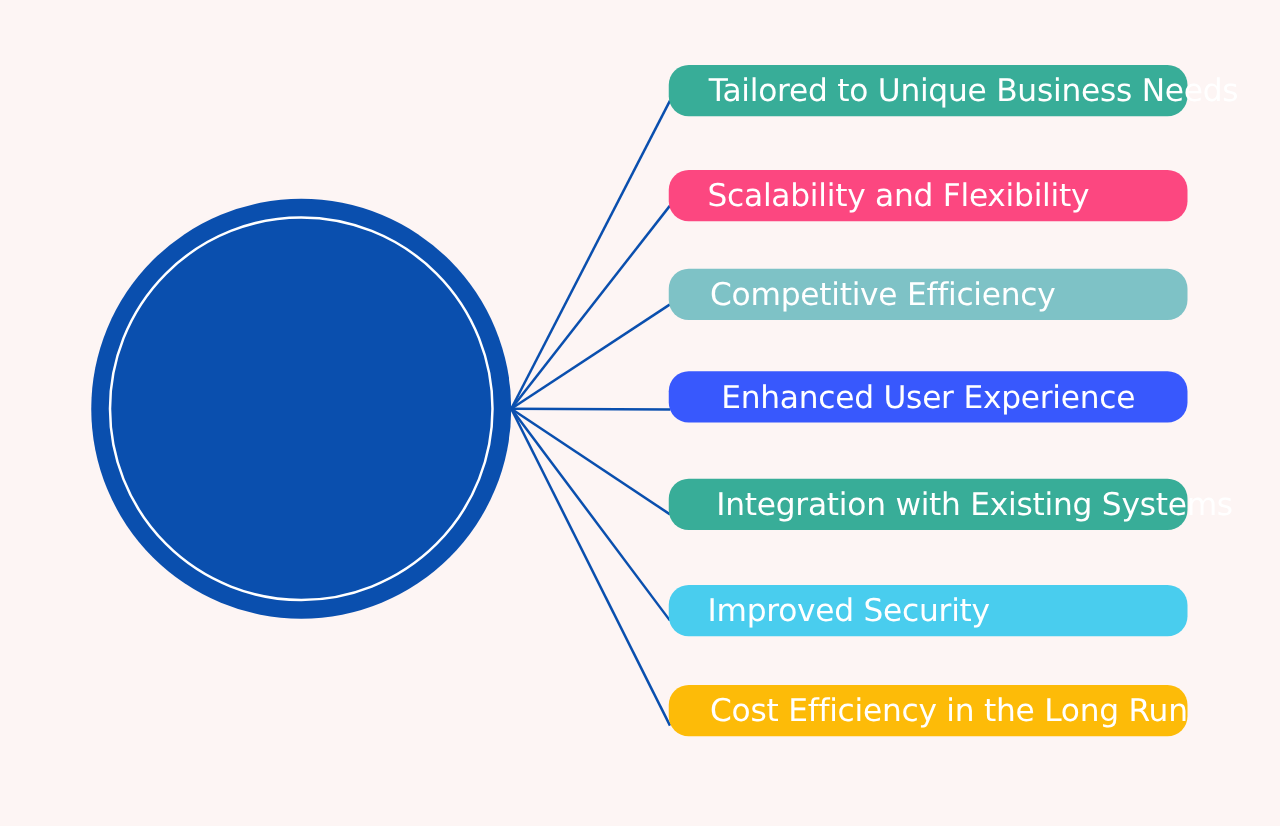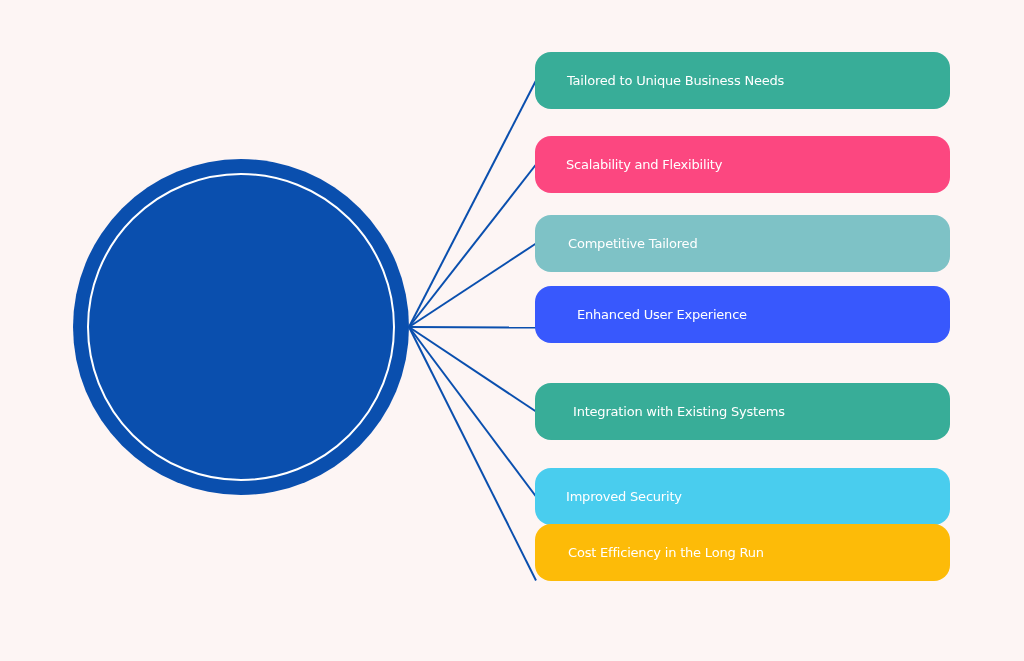--- a/index.html
+++ b/index.html
@@ -19,24 +19,24 @@
   .hub-ring {
     position: absolute; left: 14px; top: 14px; right: 14px; bottom: 14px;
     border-radius: 50%; border: 2px solid #ffffff;
   }
   .hub-title {
     position: relative; color: #ffffff; font-weight: bold;
     font-size: 24px; line-height: 35px; text-align: center;
     white-space: pre-line; margin-top: -4px;
   }
   .benefit {
-    position: absolute; left: 535px; width: 415px; height: 57px;
+    position: absolute; left: 535px; width: 415px; height: 41px;
     border-radius: 16px; color: #ffffff;
     display: flex; align-items: center; box-sizing: border-box;
-    font-size: 13px; letter-spacing: -0.2px; white-space: nowrap;
+    font-size: 25px; letter-spacing: -0.2px; white-space: nowrap;
   }
 </style>
 </head>
 <body>
 
 <svg id="connectors" xmlns="http://www.w3.org/2000/svg">
     <line x1="409" y1="327" x2="536" y2="80.5" stroke="#0a4fae" stroke-width="2"></line>
     <line x1="409" y1="327" x2="536" y2="164.5" stroke="#0a4fae" stroke-width="2"></line>
     <line x1="409" y1="327" x2="536" y2="243.5" stroke="#0a4fae" stroke-width="2"></line>
     <line x1="409" y1="327" x2="536" y2="327.5" stroke="#0a4fae" stroke-width="2"></line>
@@ -49,26 +49,26 @@
   <div class="hub-ring"></div>
 </div>
 
 <div class="benefit" style="top: 52px; background: rgb(56, 173, 152); padding-left: 32px;">
   <span>Tailored to Unique Business Needs</span>
 </div>
 <div class="benefit" style="top: 136px; background: rgb(252, 71, 128); padding-left: 31px;">
   <span>Scalability and Flexibility</span>
 </div>
 <div class="benefit" style="top: 215px; background: rgb(126, 194, 198); padding-left: 33px;">
-  <span>Competitive Tailored</span>
+  <span>Competitive Efficiency</span>
 </div>
-<div class="benefit" style="top: 286px; background: rgb(56, 88, 253); padding-left: 42px;">
+<div class="benefit" style="top: 297px; background: rgb(56, 88, 253); padding-left: 42px;">
   <span>Enhanced User Experience</span>
 </div>
 <div class="benefit" style="top: 383px; background: rgb(56, 173, 152); padding-left: 38px;">
   <span>Integration with Existing Systems</span>
 </div>
 <div class="benefit" style="top: 468px; background: rgb(73, 205, 238); padding-left: 31px;">
   <span>Improved Security</span>
 </div>
-<div class="benefit" style="top: 524px; background: rgb(253, 187, 8); padding-left: 33px;">
+<div class="benefit" style="top: 548px; background: rgb(253, 187, 8); padding-left: 33px;">
   <span>Cost Efficiency in the Long Run</span>
 </div>
 
 </body></html>

